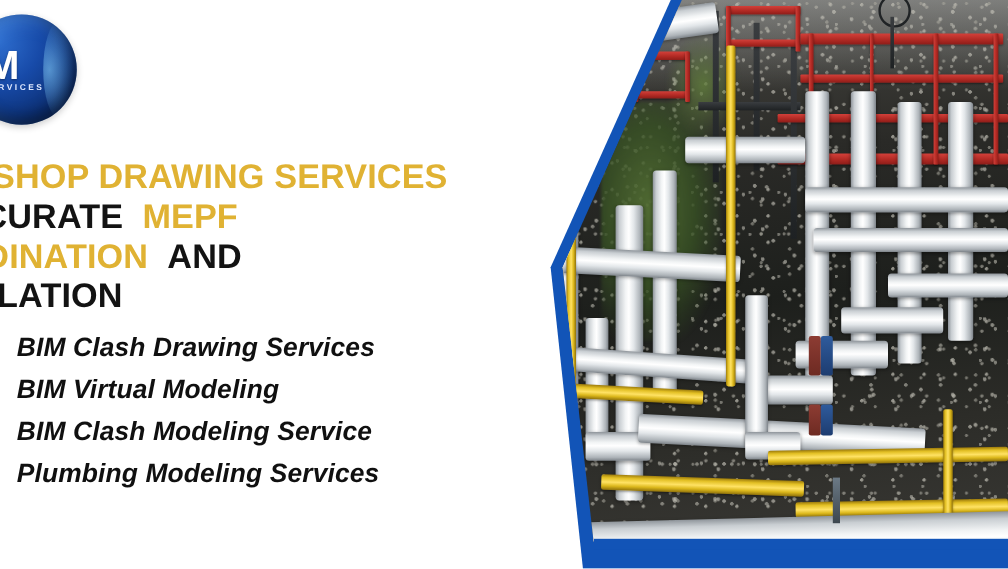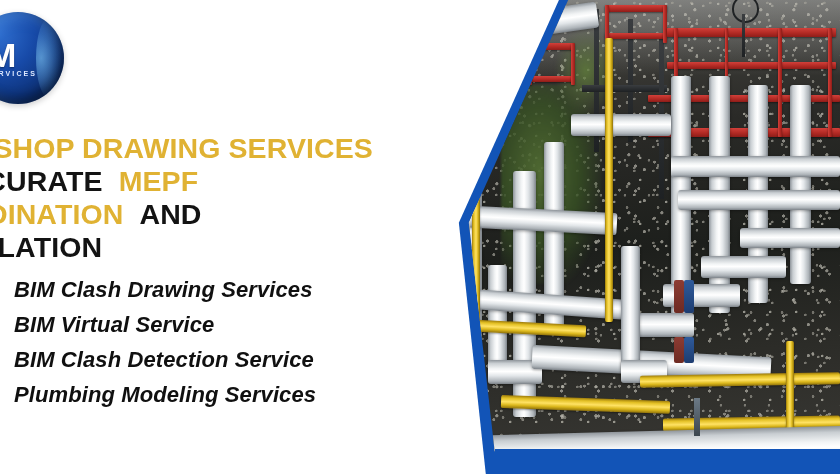--- a/index.html
+++ b/index.html
@@ -275,25 +275,25 @@
       </span>
     </div>
 
     <ul class="bullets">
       <li>
         
         <span>BIM Clash Drawing Services</span>
       </li>
       <li>
         
-        <span>BIM Virtual Service</span>
+        <span>BIM Virtual Modeling</span>
       </li>
       <li>
         
-        <span>BIM Clash Detection Service</span>
+        <span>BIM Clash Modeling Service</span>
       </li>
       <li>
         
         <span>Plumbing Modeling Services</span>
       </li>
     </ul>
   </div>
 
   <div class="photo-panel">
     <div class="photo-outline"></div>

